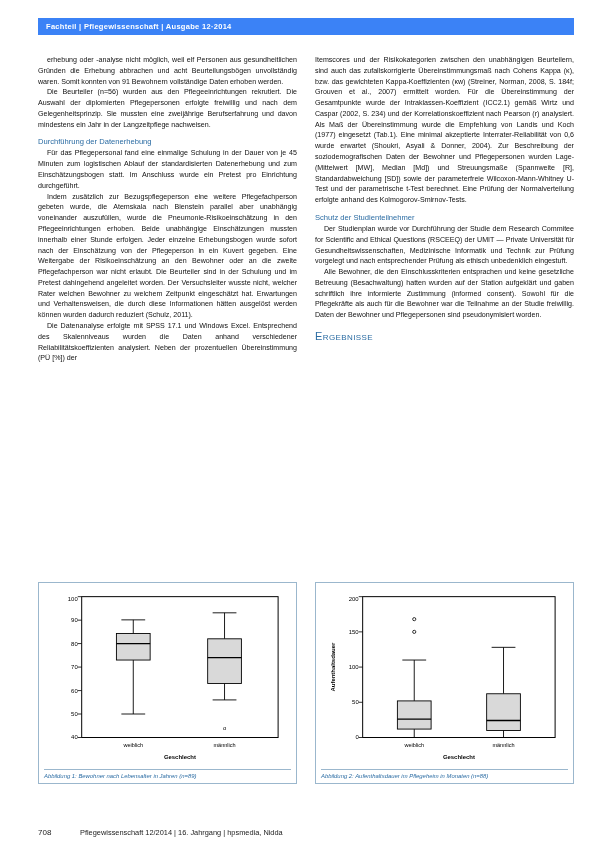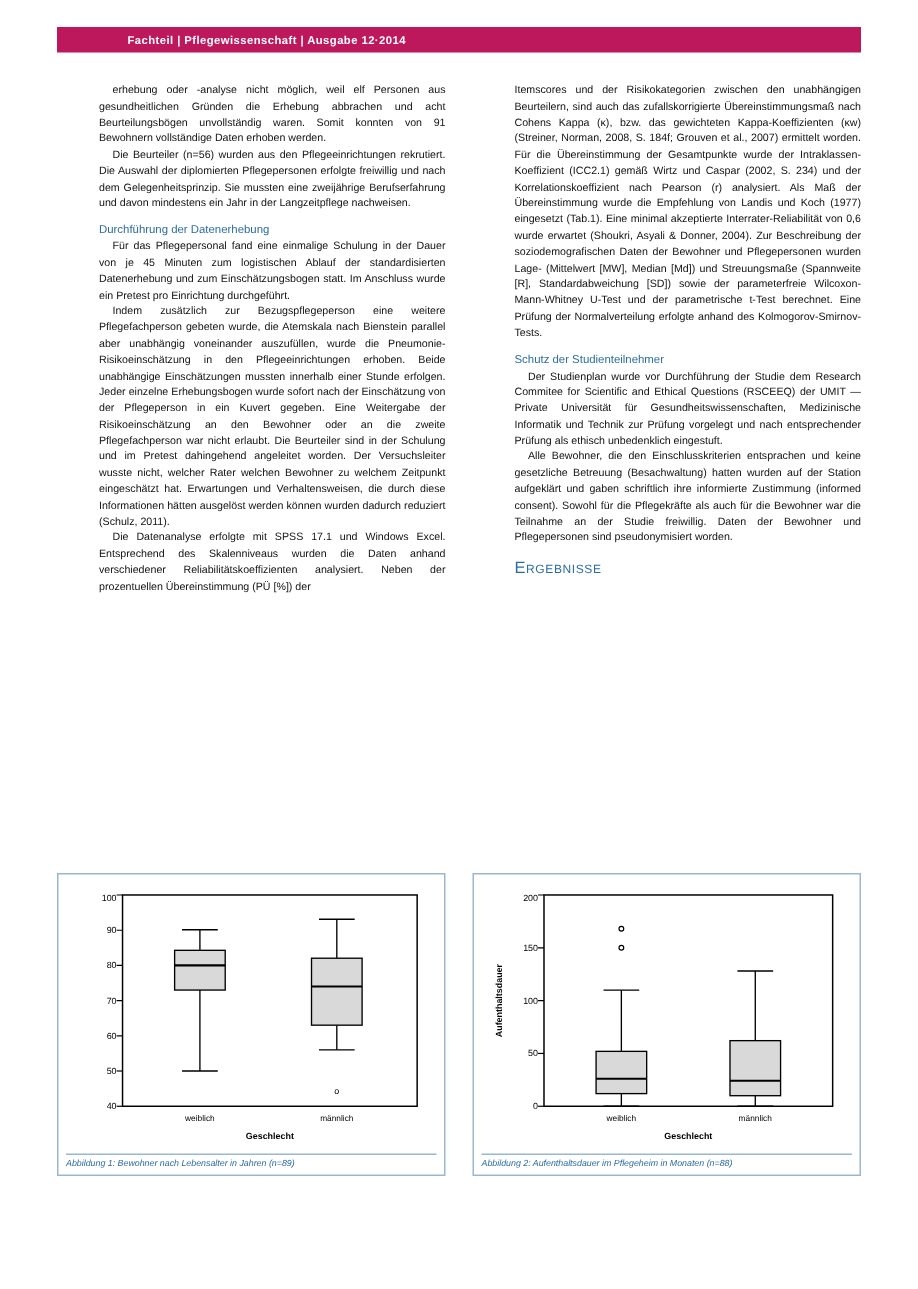--- a/index.html
+++ b/index.html
@@ -13,43 +13,41 @@
     position: relative;
     width: 612px; height: 859px;
     background: #ffffff;
     overflow: hidden;
   }
   
   .header-bar {
     position: absolute;
     left: 38px; top: 18px;
     width: 536px; height: 17px;
-    background: #be185d;
+    background: #3b82f6;
     display: flex;
     align-items: center;
-    padding-left: 39px;
   }
   .header-bar .htext {
     color: #ffffff;
     font-size: 7.5px;
     letter-spacing: 0.3px;
     padding-left: 8px;
     font-weight: bold;
   }
   
   .content {
     position: absolute;
     left: 38px; top: 55px;
     width: 536px;
     display: flex;
     gap: 18px;
   }
   .col {
     width: 259px;
-    margin-left: 28px;
   }
   p {
     margin: 0;
     font-size: 7.1px;
     line-height: 1.52;
     color: #111111;
     text-align: justify;
     text-indent: 9px;
     hyphens: auto;
   }
@@ -243,14 +241,18 @@
         <g font-size="5.6" font-family="Liberation Sans, sans-serif" fill="#000">
           <text x="94" y="160" text-anchor="middle">weiblich</text>
           <text x="184" y="160" text-anchor="middle">männlich</text>
           <text x="139" y="172" text-anchor="middle" font-size="6" font-weight="bold">Geschlecht</text>
         </g>
       </svg>
       <div class="figcap">Abbildung 2: Aufenthaltsdauer im Pflegeheim in Monaten (n=88)</div>
     </div>
   </div>
 
+  <div class="footer">
+    <span class="pageno">708</span>
+    <span class="ftext">Pflegewissenschaft 12/2014 | 16. Jahrgang | hpsmedia, Nidda</span>
+  </div>
 
 </div>
 
 </body></html>

